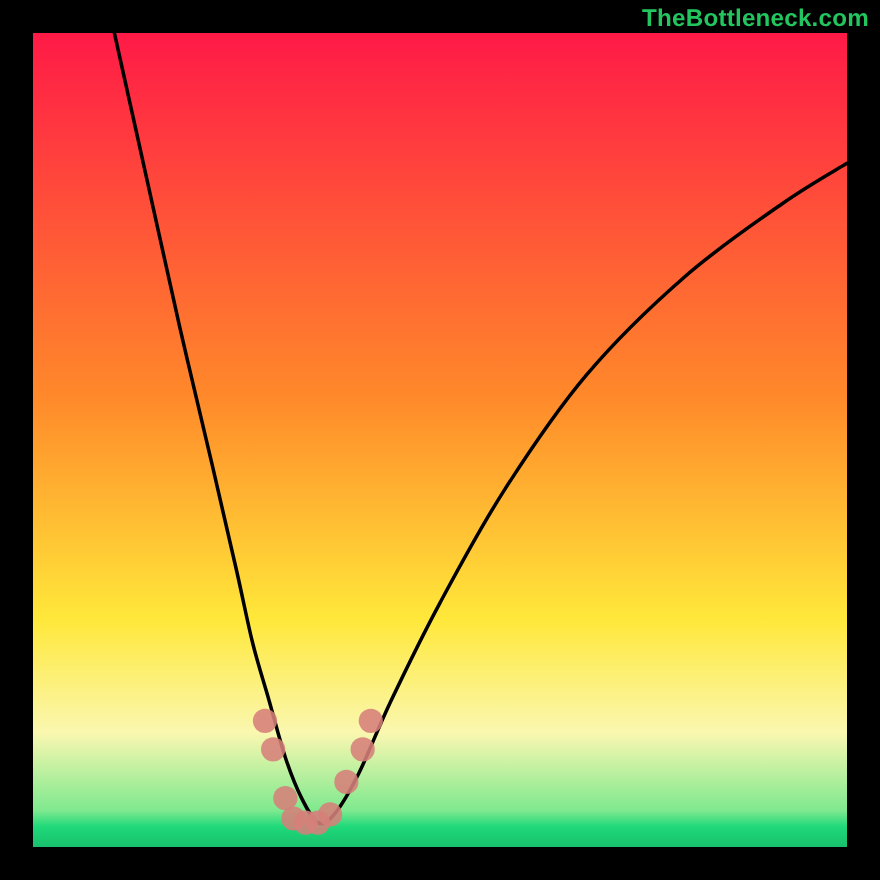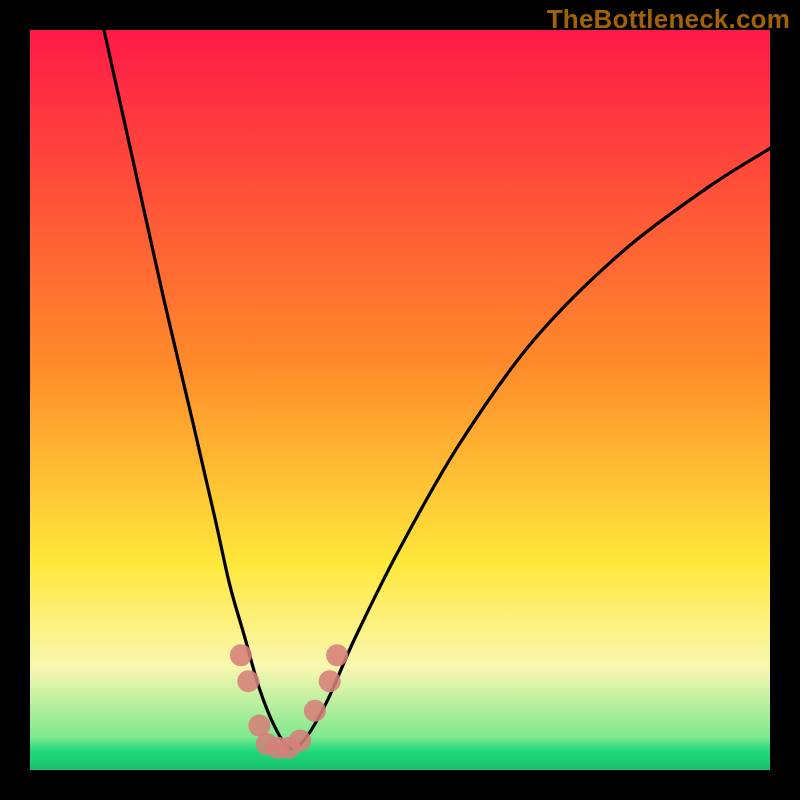--- a/index.html
+++ b/index.html
@@ -32,23 +32,23 @@
     inset: 0;
     width: 740px;
     height: 740px;
     pointer-events: none;
   }
   .watermark {
     position: absolute;
     top: 4px;
     right: 10px;
     font-family: Arial, Helvetica, sans-serif;
-    font-size: 26px;
+    font-size: 22px;
     font-weight: 600;
-    color: #a16207;
+    color: #22c55e;
     letter-spacing: 0.2px;
     user-select: none;
   }
 </style>
 </head>
 <body>
 
 <div class="frame">
   <div class="watermark">TheBottleneck.com</div>
 

